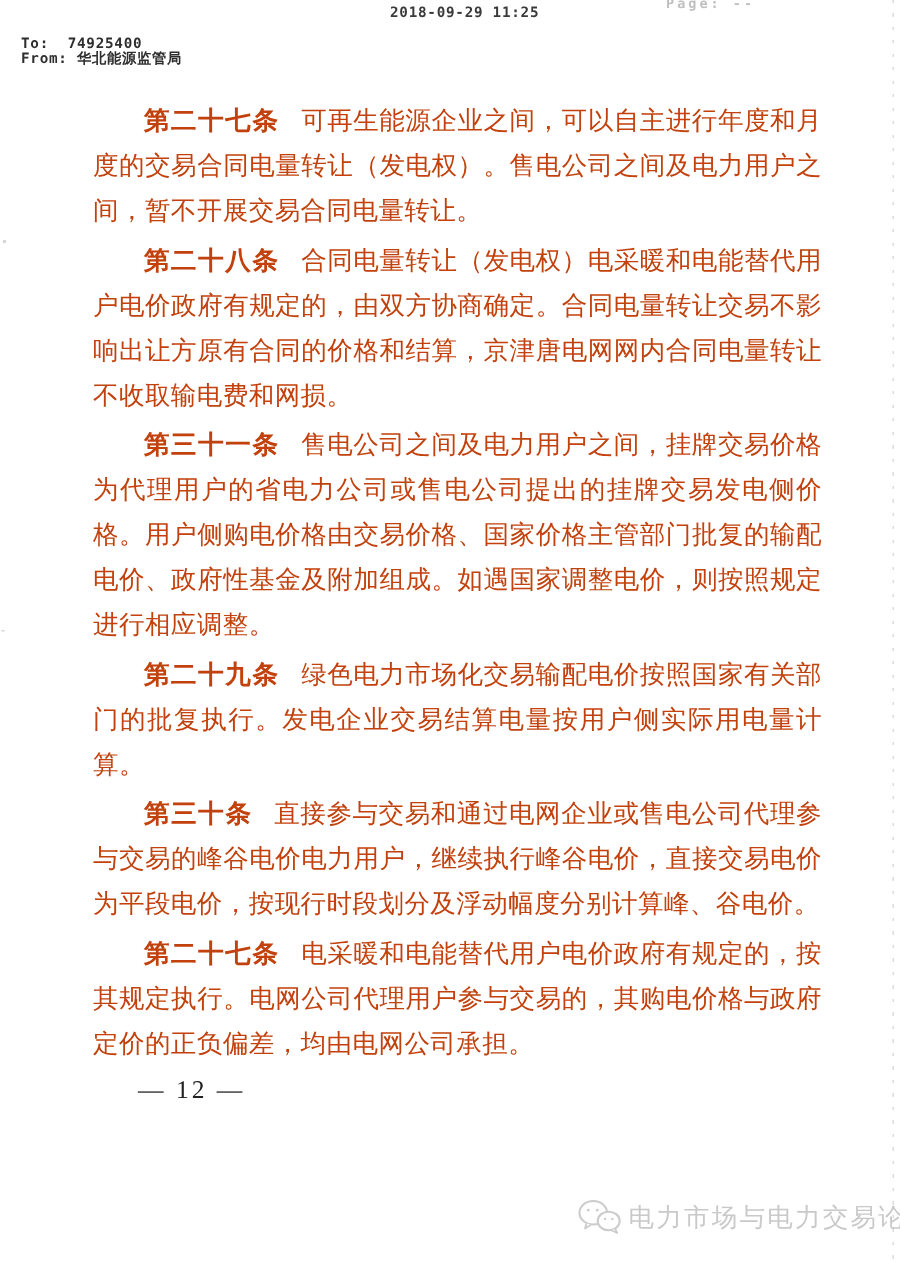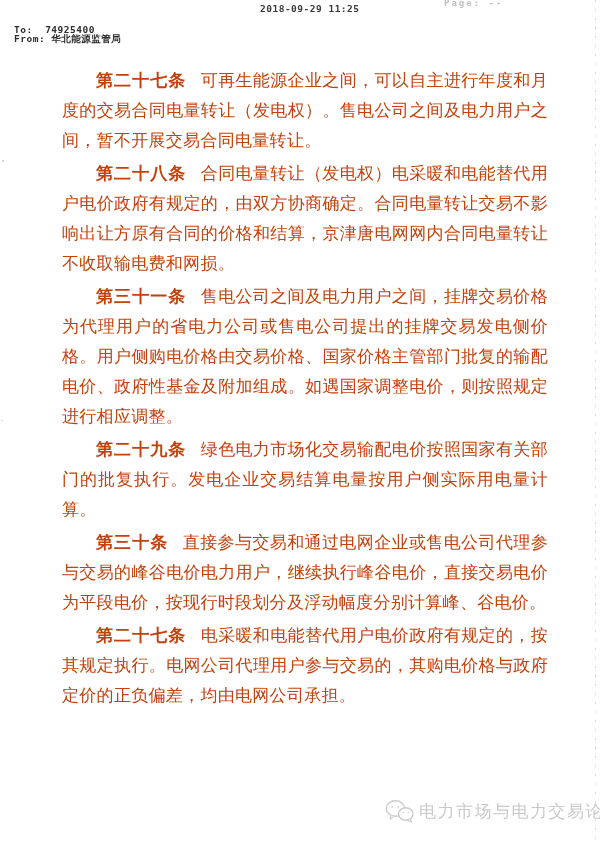--- a/index.html
+++ b/index.html
@@ -123,20 +123,21 @@
   </p>
 
   <p class="para">
     <span class="art-num">第三十条</span><span class="art-text">直接参与交易和通过电网企业或售电公司代理参与交易的峰谷电价电力用户，继续执行峰谷电价，直接交易电价为平段电价，按现行时段划分及浮动幅度分别计算峰、谷电价。</span>
   </p>
 
   <p class="para">
     <span class="art-num">第二十七条</span><span class="art-text">电采暖和电能替代用户电价政府有规定的，按其规定执行。电网公司代理用户参与交易的，其购电价格与政府定价的正负偏差，均由电网公司承担。</span>
   </p>
 
+  <div class="page-num">— 12 —</div>
 </div>
 
 <div class="watermark">
   <span>
     <svg width="29" height="24" viewBox="0 0 29 24" fill="none">
       <ellipse cx="10.5" cy="9.5" rx="9.2" ry="7.8" stroke="#cccccc" stroke-width="1.4" fill="#ffffff"></ellipse>
       <circle cx="7.2" cy="7.8" r="0.9" fill="#cccccc"></circle>
       <circle cx="13.2" cy="7.8" r="0.9" fill="#cccccc"></circle>
       <path d="M6 16.5 L5 20 L9 17.5" stroke="#cccccc" stroke-width="1.2" fill="#ffffff" stroke-linejoin="round"></path>
       <ellipse cx="20.8" cy="15" rx="7.3" ry="6.2" stroke="#cccccc" stroke-width="1.4" fill="#ffffff"></ellipse>

